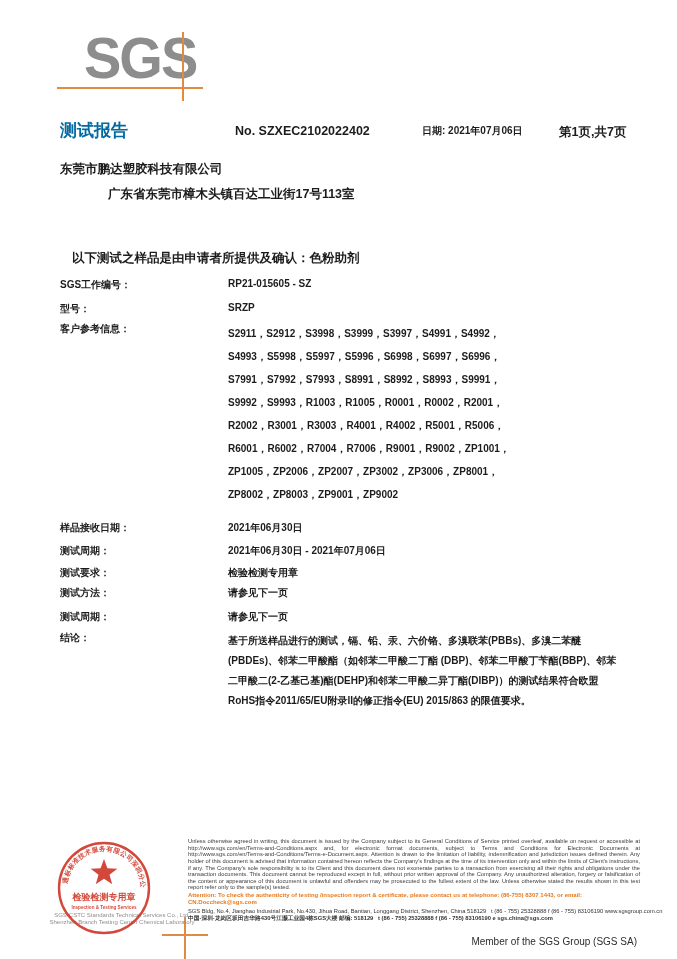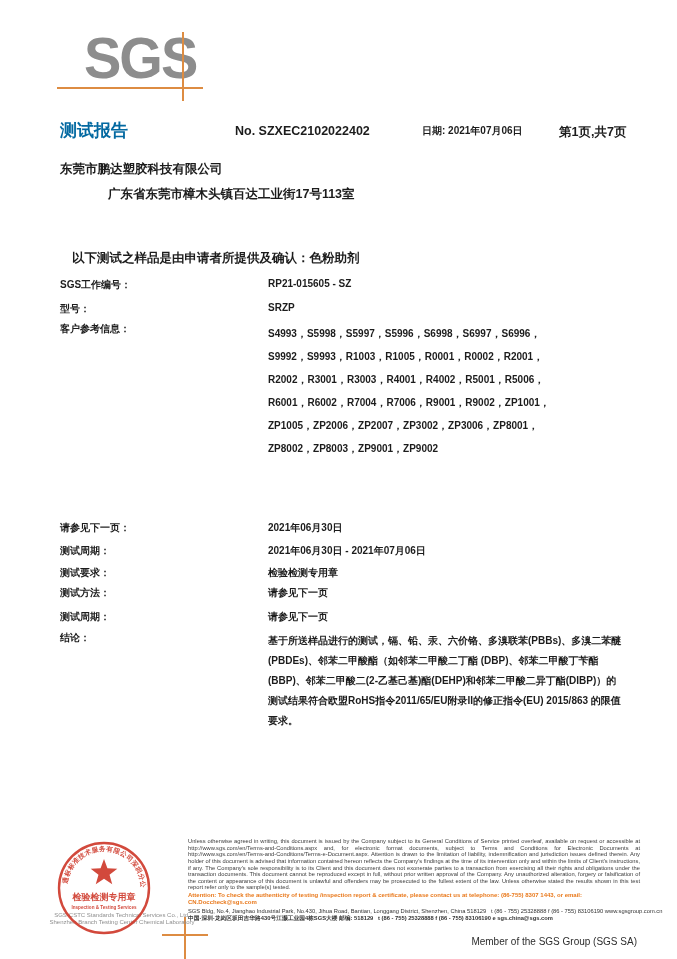--- a/index.html
+++ b/index.html
@@ -22,21 +22,21 @@
   .report-no{position:absolute;left:235px;top:124px;font-size:12.5px;font-weight:bold;}
   .report-date{position:absolute;left:422px;top:124px;font-size:10px;font-weight:bold;}
   .report-page{position:absolute;left:559px;top:124px;font-size:12.5px;font-weight:bold;}
   
   .applicant-name{position:absolute;left:60px;top:161px;font-size:12.5px;font-weight:bold;}
   .applicant-address{position:absolute;left:60px;top:186px;font-size:12.5px;font-weight:bold;margin-left:48px;}
   .sample-statement{position:absolute;left:60px;top:250px;font-size:12.5px;font-weight:bold;margin-left:12px;}
   
   .frow{position:absolute;left:60px;right:52px;display:flex;font-size:10px;font-weight:bold;}
   .frow .lbl{width:168px;flex:none;}
-  .frow .val{flex:1;margin-left:40px;}
+  .frow .val{flex:1;}
   .ref-line{line-height:23px;height:23px;}
   .conclusion-text{line-height:20px;}
   
   .footer-right{position:absolute;left:188px;top:838px;width:452px;}
   .fr-scale{width:904px;transform:scale(0.5);transform-origin:top left;}
   .disclaimer{font-size:11.5px;line-height:13.2px;color:#3c3c3c;text-align:justify;}
   .attention{font-size:12px;line-height:13.5px;color:#e9791c;font-weight:bold;margin-top:2px;}
   .addr{font-size:11.5px;color:#333;margin-top:4px;white-space:nowrap;}
   .addr-cn{margin-top:2px;font-weight:bold;}
   .member-line{position:absolute;right:40px;top:936px;font-size:10px;color:#2d2d2d;}
@@ -73,31 +73,33 @@
   </div>
 
   <div class="frow" style="top:302px">
     <div class="lbl">型号：</div>
     <div class="val">SRZP</div>
   </div>
 
   <div class="frow" style="top:322px">
     <div class="lbl">客户参考信息：</div>
     <div class="val">
+      <div class="ref-line">S2911，S2912，S3998，S3999，S3997，S4991，S4992，</div>
       <div class="ref-line">S4993，S5998，S5997，S5996，S6998，S6997，S6996，</div>
+      <div class="ref-line">S7991，S7992，S7993，S8991，S8992，S8993，S9991，</div>
       <div class="ref-line">S9992，S9993，R1003，R1005，R0001，R0002，R2001，</div>
       <div class="ref-line">R2002，R3001，R3003，R4001，R4002，R5001，R5006，</div>
       <div class="ref-line">R6001，R6002，R7004，R7006，R9001，R9002，ZP1001，</div>
       <div class="ref-line">ZP1005，ZP2006，ZP2007，ZP3002，ZP3006，ZP8001，</div>
       <div class="ref-line">ZP8002，ZP8003，ZP9001，ZP9002</div>
     </div>
   </div>
 
   <div class="frow" style="top:521px">
-    <div class="lbl">请参见下一页：</div>
+    <div class="lbl">样品接收日期：</div>
     <div class="val">2021年06月30日</div>
   </div>
 
   <div class="frow" style="top:544px">
     <div class="lbl">测试周期：</div>
     <div class="val">2021年06月30日 - 2021年07月06日</div>
   </div>
 
   <div class="frow" style="top:566px">
     <div class="lbl">测试要求：</div>

